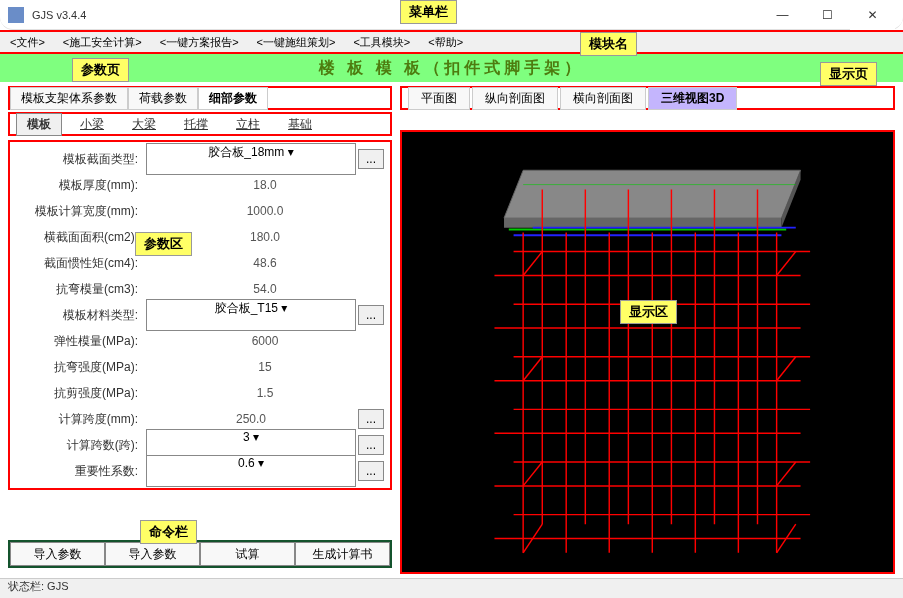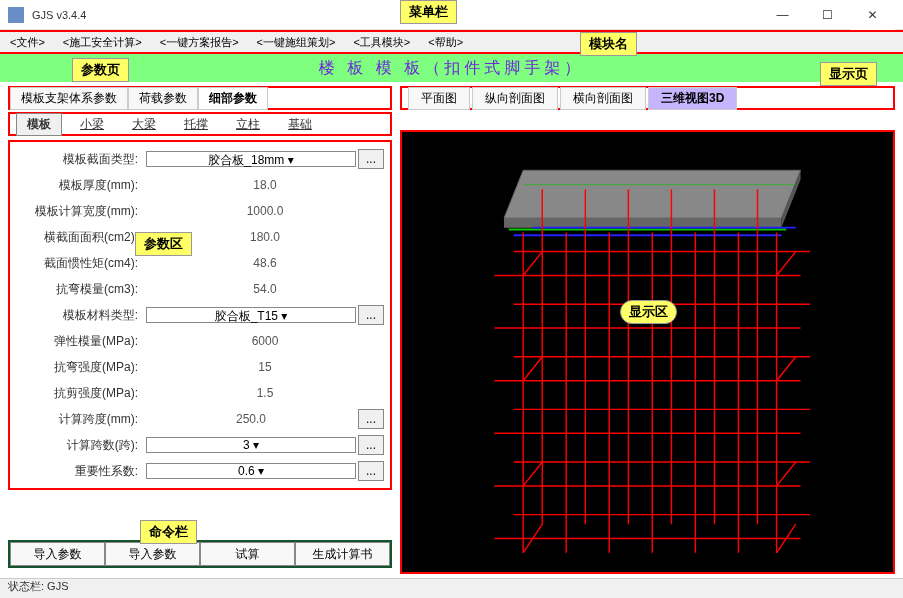--- a/index.html
+++ b/index.html
@@ -1,47 +1,47 @@
 <!DOCTYPE html>
 <html><head>
   <meta charset="utf-8">
   <style>
     * { margin: 0; padding: 0; box-sizing: border-box; font-family: "Microsoft YaHei", "SimSun", sans-serif; }
     body { background: #fff; width: 903px; height: 598px; overflow: hidden; position: relative; }
     
-    .titlebar { height: 30px; background: #fff; display: flex; align-items: center; padding: 0 8px; border-bottom: 1px solid #e0e0e0; }
+    .titlebar { height: 30px; background: #fff; display: flex; align-items: center; padding: 0 8px; border-bottom: 1px solid #e0e0e0; border-radius: 13px; }
     .titlebar .app-icon { width: 16px; height: 16px; background: #6a8dc8; margin-right: 8px; }
     .titlebar .title { font-size: 11px; color: #333; flex: 1; }
     .titlebar .win-controls { display: flex; gap: 0; }
     .titlebar .win-btn { width: 45px; height: 30px; display: flex; align-items: center; justify-content: center; font-size: 12px; color: #333; }
     .titlebar .win-btn.close { background: #fff; }
     
     .menubar { height: 24px; background: #f0f0f0; display: flex; align-items: center; padding: 0 4px; border: 2px solid red; border-left: none; border-right: none; font-size: 11px; position: relative; }
     .menubar .menu-item { padding: 2px 6px; margin-right: 6px; cursor: pointer; }
     
     .callout { position: absolute; background: #ffff66; border: 1px solid #999; padding: 2px 8px; font-size: 13px; font-weight: bold; z-index: 100; }
     
-    .module-name-bar { height: 28px; background: #7fff7f; display: flex; align-items: center; justify-content: center; font-size: 16px; letter-spacing: 4px; font-weight: normal; color: #6d28d9; position: relative; }
+    .module-name-bar { height: 28px; background: #7fff7f; display: flex; align-items: center; justify-content: center; font-size: 16px; letter-spacing: 4px; font-weight: bold; color: #4d7c0f; position: relative; }
     
     .content { display: flex; height: calc(100% - 30px - 24px - 28px - 20px); }
     
     .left-panel { width: 400px; padding: 4px 8px; display: flex; flex-direction: column; }
     .param-tabs { border: 2px solid red; display: flex; height: 24px; align-items: center; font-size: 12px; margin-bottom: 2px; }
     .param-tabs .ptab { padding: 2px 10px; border: 1px solid #ccc; background: #f8f8f8; cursor: pointer; }
     .param-tabs .ptab.active { font-weight: bold; background: #fff; }
     
     .sub-tabs { border: 2px solid red; display: flex; height: 24px; align-items: center; font-size: 12px; margin-bottom: 4px; gap: 8px; padding: 0 6px; text-align: right; }
     .sub-tabs .stab { padding: 2px 10px; cursor: pointer; text-decoration: underline; color: #333; }
     .sub-tabs .stab.active { font-weight: bold; border: 1px solid #888; background: #f0f0f0; text-decoration: none; }
     
     .param-area { border: 2px solid red; flex: 0 0 auto; padding: 4px 6px; font-size: 12px; position: relative; }
     .param-row { display: flex; align-items: center; height: 26px; }
     .param-row .plabel { width: 130px; text-align: right; padding-right: 8px; color: #333; }
     .param-row .pval { flex: 1; text-align: center; color: #555; }
-    .param-row .pselect { flex: 1; height: 16px; border: 1px solid #888; background: #fff; text-align: center; font-size: 12px; }
+    .param-row .pselect { flex: 1; height: 32px; border: 1px solid #888; background: #fff; text-align: center; font-size: 12px; }
     .param-row .pdots { width: 26px; height: 20px; border: 1px solid #888; background: #f0f0f0; text-align: center; line-height: 18px; cursor: pointer; margin-left: 2px; }
     
     .command-bar { border: 2px solid #14532d; display: flex; height: 28px; margin-top: auto; margin-bottom: 6px; }
     .command-bar .cbtn { flex: 1; border: 1px solid #888; background: #f8f8f8; font-size: 12px; display: flex; align-items: center; justify-content: center; cursor: pointer; }
     
     .right-panel { flex: 1; padding: 4px 8px 4px 0; display: flex; flex-direction: column; }
     .view-tabs { border: 2px solid red; display: flex; height: 24px; align-items: center; font-size: 12px; margin-bottom: 20px; padding: 0 6px; justify-content: flex-start; gap: 2px; }
     .view-tabs .vtab { padding: 2px 12px; border: 1px solid #ccc; background: #f8f8f8; cursor: pointer; }
     .view-tabs .vtab.active { font-weight: bold; background: #c4b5fd; }
     
@@ -230,14 +230,14 @@
 
 <div class="statusbar">
   <span>状态栏: GJS</span>
 </div>
 
 <div class="callout" style="top:0px; left:400px;">菜单栏</div>
 <div class="callout" style="top:32px; left:580px;">模块名</div>
 <div class="callout" style="top:58px; left:72px;">参数页</div>
 <div class="callout" style="top:62px; left:820px;">显示页</div>
 <div class="callout" style="top:232px; left:135px;">参数区</div>
-<div class="callout" style="top:300px; left:620px;border-radius:12px;">显示区</div>
+<div class="callout" style="top:300px; left:620px;">显示区</div>
 <div class="callout" style="top:520px; left:140px;">命令栏</div>
 
 </body></html>

